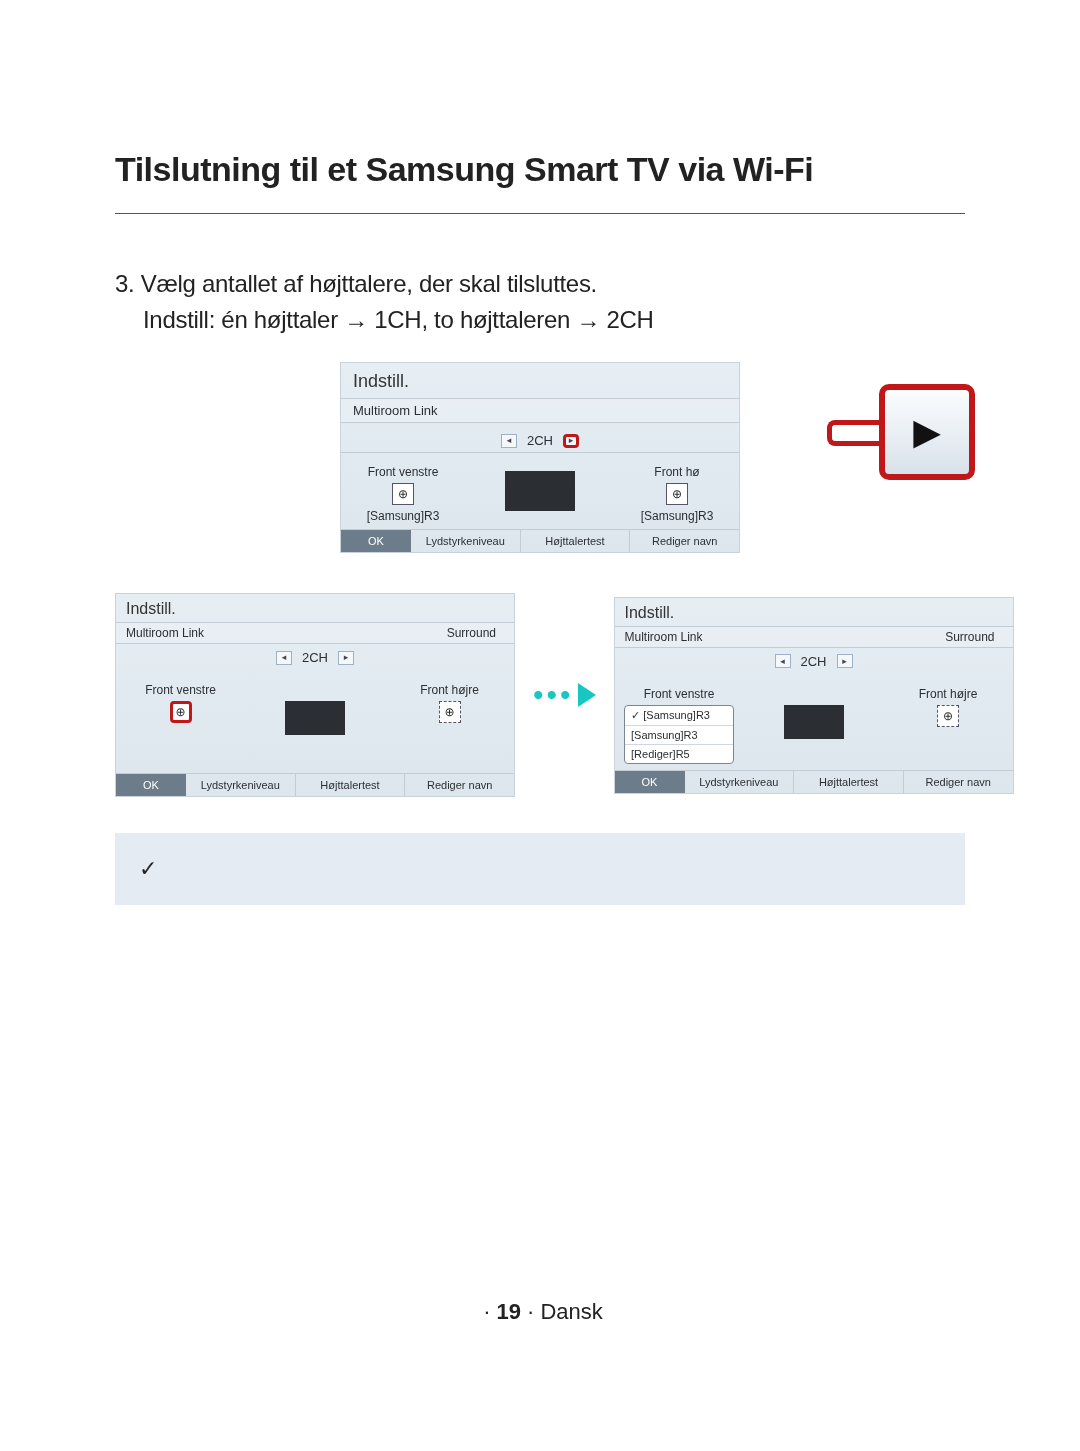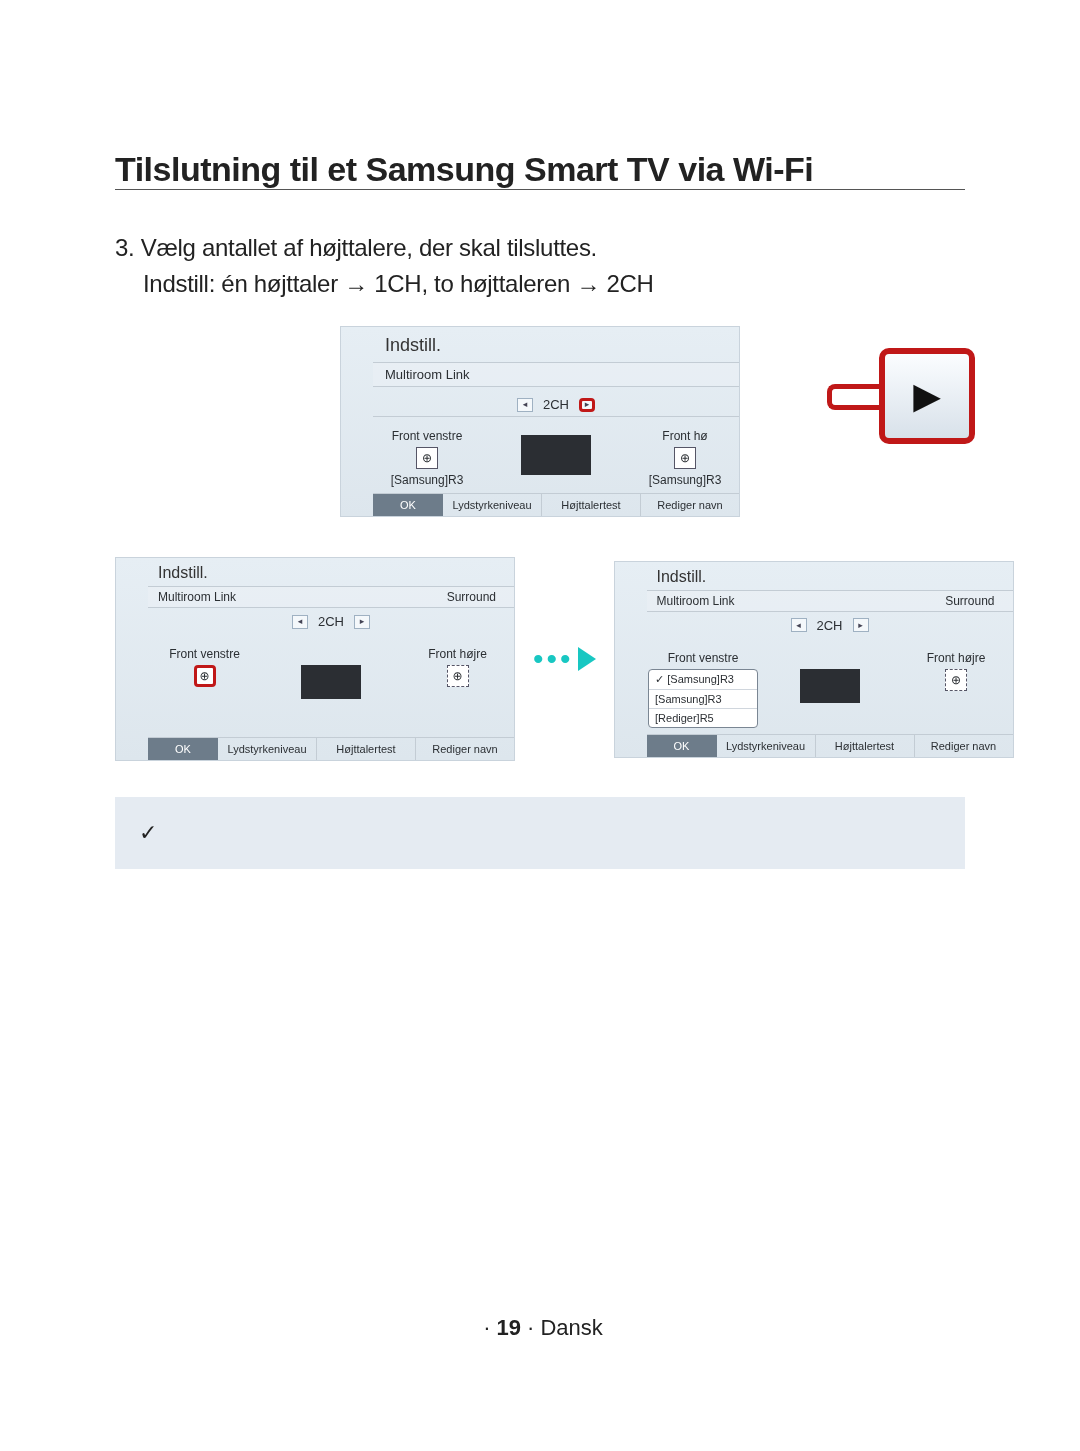--- a/index.html
+++ b/index.html
@@ -10,42 +10,41 @@
     height: 1451px;
     position: relative;
     color: #222;
   }
   .page {
     padding: 150px 115px 0 115px;
   }
   h1 {
     font-size: 34px;
     font-weight: 600;
-    padding-bottom: 0;
+    padding-bottom: 24px;
     border-bottom: 1.5px solid #555;
-    margin-bottom: 40px;
+    margin-bottom: 52px;
     letter-spacing: -0.5px;
   }
   .step {
     font-size: 24px;
     line-height: 1.5;
     margin-bottom: 24px;
     letter-spacing: -0.3px;
   }
   .step .indent { padding-left: 28px; display: block; }
   .arrow-glyph { font-weight: 600; }
 
   
   .dialog {
     background: linear-gradient(#e6eef4, #dde6ed);
     border: 1px solid #c9d3dc;
     font-size: 13px;
     color: #2b2f33;
     position: relative;
-    padding-left: 32px;
   }
   .dialog .title {
     padding: 8px 12px 6px 12px;
     font-size: 18px;
     color: #333;
   }
   .dialog .subtitle-row {
     display: flex;
     justify-content: space-between;
     align-items: center;
@@ -204,21 +203,21 @@
     font-size: 22px;
     line-height: 1.45;
     display: flex;
     gap: 14px;
     letter-spacing: -0.3px;
   }
   .note .chk { flex: 0 0 auto; }
 
   .page-foot {
     position: absolute;
-    bottom: 110px;
+    bottom: 126px;
     width: 100%;
     text-align: center;
     font-size: 22px;
   }
   .page-foot .dot { margin: 0 6px; }
 
   b { font-weight: 700; }
 </style>
 </head>
 <body>

